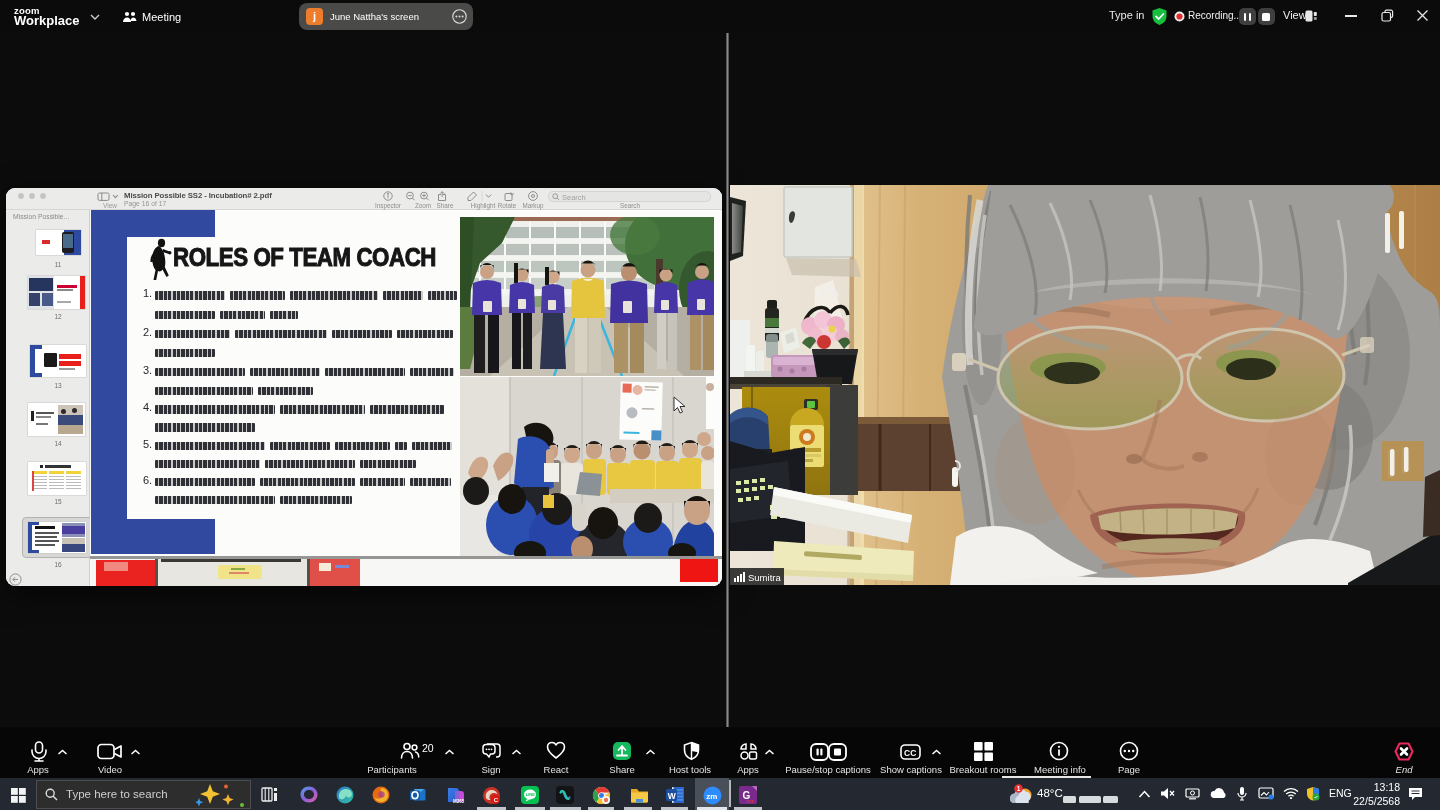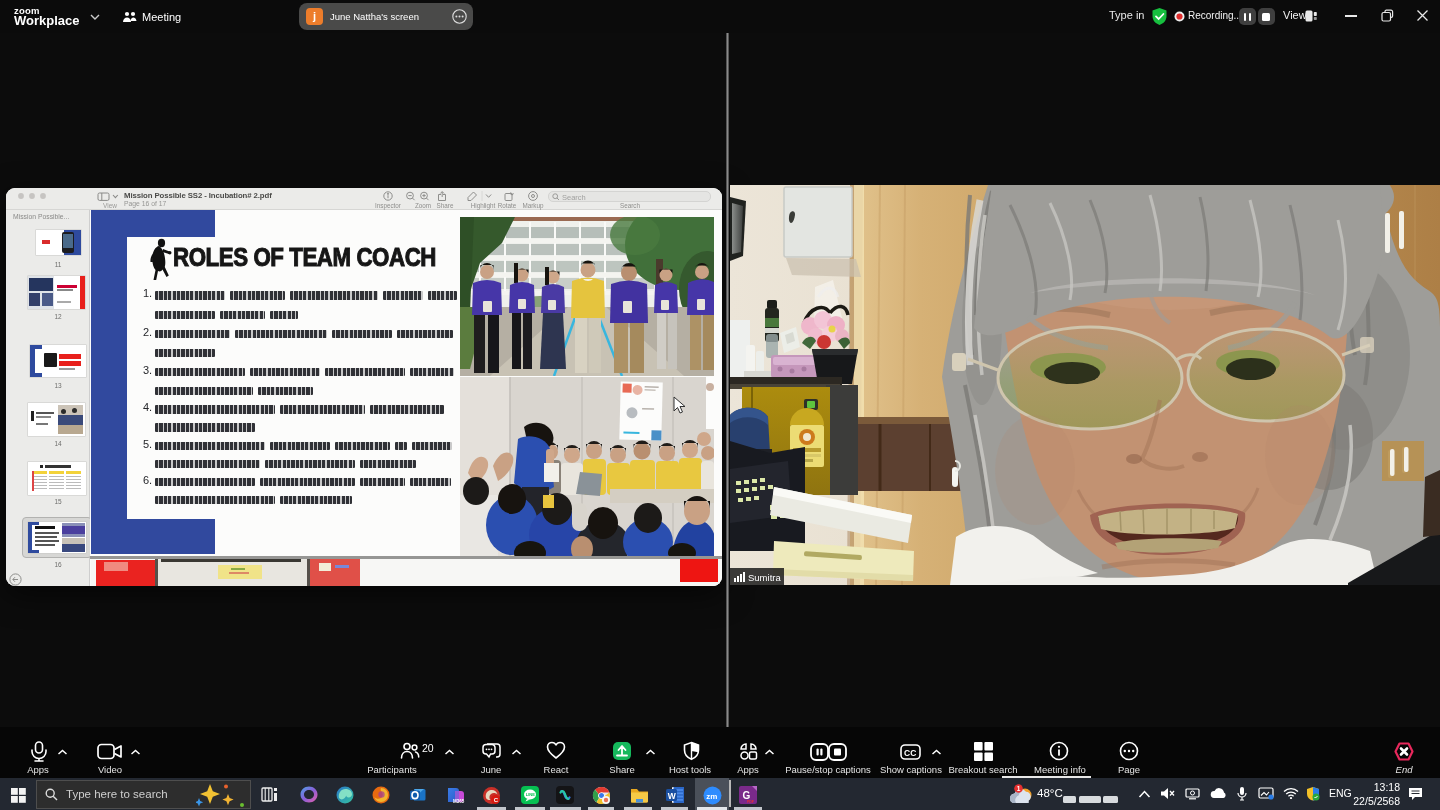--- a/index.html
+++ b/index.html
@@ -750,21 +750,21 @@
     <svg class="abs" style="left:481px;top:14px;" width="21" height="20" viewBox="0 0 21 20">
       <path d="M6 3 h10 a3 3 0 0 1 3 3 v7 a3 3 0 0 1-3 3 h-1" stroke="#fff" stroke-width="1.5" fill="none"></path>
       <path d="M14 6.5 a3 3 0 0 0-3-3 H5 a3 3 0 0 0-3 3 V10 a3 3 0 0 0 3 3 h.5 L8 16 l1.5-3 H11 a3 3 0 0 0 3-3 Z" stroke="#fff" stroke-width="1.5" fill="none"></path>
       <circle cx="5.5" cy="8.3" r=".9" fill="#fff"></circle>
         <circle cx="8" cy="8.3" r=".9" fill="#fff"></circle>
         <circle cx="10.5" cy="8.3" r=".9" fill="#fff"></circle>
     </svg>
     <svg class="abs" style="left:511px;top:22px;" width="11" height="7" viewBox="0 0 11 7">
         <path d="M1.5 5 L5.5 1.5 L9.5 5" stroke="#fff" stroke-width="1.5" fill="none"></path>
       </svg>
-    <div class="zlabel" style="left:491px;top:37px;">June</div>
+    <div class="zlabel" style="left:491px;top:37px;">Sign</div>
 
     <svg class="abs" style="left:546px;top:14px;" width="20" height="19" viewBox="0 0 20 19">
       <path d="M10 17 C4 12.5 1.5 9 1.5 6 C1.5 3.2 3.6 1.5 6 1.5 C7.8 1.5 9.3 2.5 10 4 C10.7 2.5 12.2 1.5 14 1.5 C16.4 1.5 18.5 3.2 18.5 6 C18.5 9 16 12.5 10 17 Z" stroke="#fff" stroke-width="1.6" fill="none" stroke-linejoin="round"></path>
     </svg>
     <div class="zlabel" style="left:556px;top:37px;">React</div>
 
     <div class="abs" style="left:613px;top:15px;width:18px;height:18px;background:#15b85c;border-radius:5px;"></div>
     <svg class="abs" style="left:613px;top:15px;" width="18" height="18" viewBox="0 0 18 18">
       <path d="M9 13 V4.5 M5.5 8 L9 4 L12.5 8" stroke="#fff" stroke-width="1.8" fill="none" stroke-linecap="round" stroke-linejoin="round"></path>
       <path d="M4 13.5 h10" stroke="#fff" stroke-width="1.8" stroke-linecap="round"></path>
@@ -810,21 +810,21 @@
         <path d="M1.5 5 L5.5 1.5 L9.5 5" stroke="#fff" stroke-width="1.5" fill="none"></path>
       </svg>
     <div class="zlabel" style="left:911px;top:37px;">Show captions</div>
 
     <svg class="abs" style="left:973px;top:14px;" width="21" height="21" viewBox="0 0 21 21">
       <rect x="1" y="1" width="8.6" height="8.6" rx="1" fill="#fff"></rect>
       <rect x="11.4" y="1" width="8.6" height="8.6" rx="1" fill="#fff"></rect>
       <rect x="1" y="11.4" width="8.6" height="8.6" rx="1" fill="#fff"></rect>
       <rect x="11.4" y="11.4" width="8.6" height="8.6" rx="1" fill="#fff"></rect>
     </svg>
-    <div class="zlabel" style="left:983px;top:37px;">Breakout search</div>
+    <div class="zlabel" style="left:983px;top:37px;">Breakout rooms</div>
 
     <svg class="abs" style="left:1049px;top:14px;" width="20" height="20" viewBox="0 0 20 20">
       <circle cx="10" cy="10" r="8.5" stroke="#fff" stroke-width="1.6" fill="none"></circle>
       <circle cx="10" cy="5.8" r="1.1" fill="#fff"></circle>
       <rect x="9.1" y="8.3" width="1.8" height="6.5" rx=".9" fill="#fff"></rect>
     </svg>
     <div class="zlabel" style="left:1060px;top:37px;">Meeting info</div>
     <div class="abs" style="left:1002px;top:49px;width:89px;height:1.5px;background:#e8e8e8;"></div>
 
     <svg class="abs" style="left:1119px;top:14px;" width="20" height="20" viewBox="0 0 20 20">

